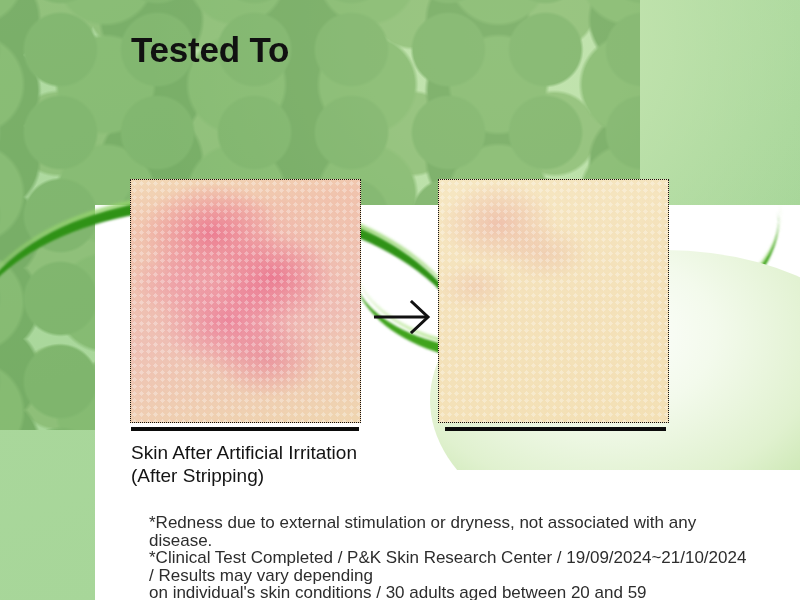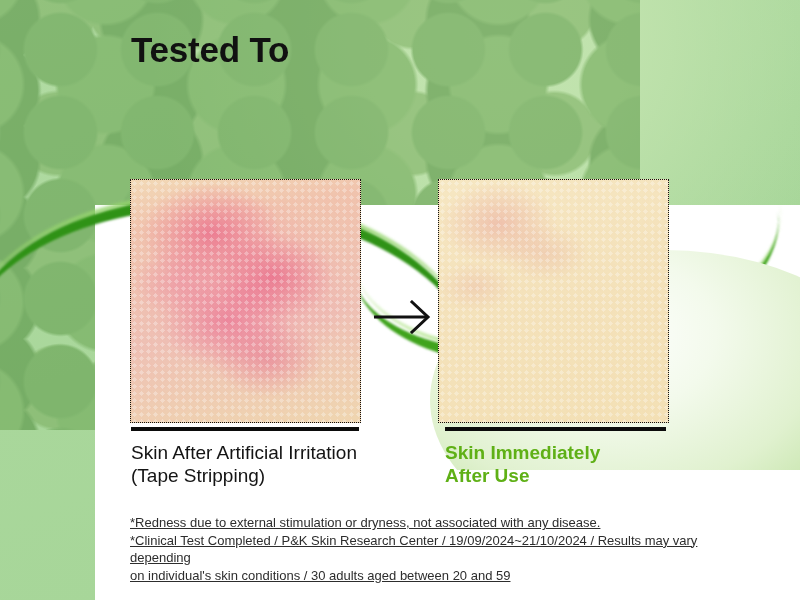--- a/index.html
+++ b/index.html
@@ -130,22 +130,22 @@
   .rule{position:absolute;height:4px;background:#0b0b0b;}
   .rule-left{left:131px;top:427px;width:228px;}
   .rule-right{left:445px;top:427px;width:221px;}
 
   .caption{position:absolute;font-size:19px;line-height:23px;}
   .caption-left{left:131px;top:441px;color:#141414;font-weight:normal;}
   .caption-right{left:445px;top:441px;color:#5fb016;font-weight:bold;}
 
   
   .footnotes{
-    position:absolute;left:130px;top:514px;width:600px;
-    font-size:13px;line-height:17.5px;color:#2d2d2d;text-decoration:underline;
+    position:absolute;left:149px;top:514px;width:600px;
+    font-size:17px;line-height:17.5px;color:#2d2d2d;
   }
 
   
   .watermark{position:absolute;left:4px;top:506px;width:230px;height:92px;}
   .wm-frame{
     position:absolute;left:14px;top:24px;width:172px;height:58px;
     border:2px solid #d8a45c;
   }
   .wm-text{
     position:absolute;left:4px;top:28px;width:200px;
@@ -198,25 +198,21 @@
 
   <div class="swatch swatch-after">
     <div class="grain"></div>
   </div>
 
   <div class="rule rule-left"></div>
   <div class="rule rule-right"></div>
 
   <div class="caption caption-left">
     <div>Skin After Artificial Irritation</div>
-    <div>(Tape Stripping)</div>
-  </div>
-  <div class="caption caption-right">
-    <div>Skin Immediately</div>
-    <div>After Use</div>
+    <div>(After Stripping)</div>
   </div>
 
   <div class="footnotes">
     <div>*Redness due to external stimulation or dryness, not associated with any disease.</div>
     <div>*Clinical Test Completed / P&amp;K Skin Research Center / 19/09/2024~21/10/2024 / Results may vary depending</div>
     <div>on individual's skin conditions / 30 adults aged between 20 and 59</div>
   </div>
 
 
 </div>

